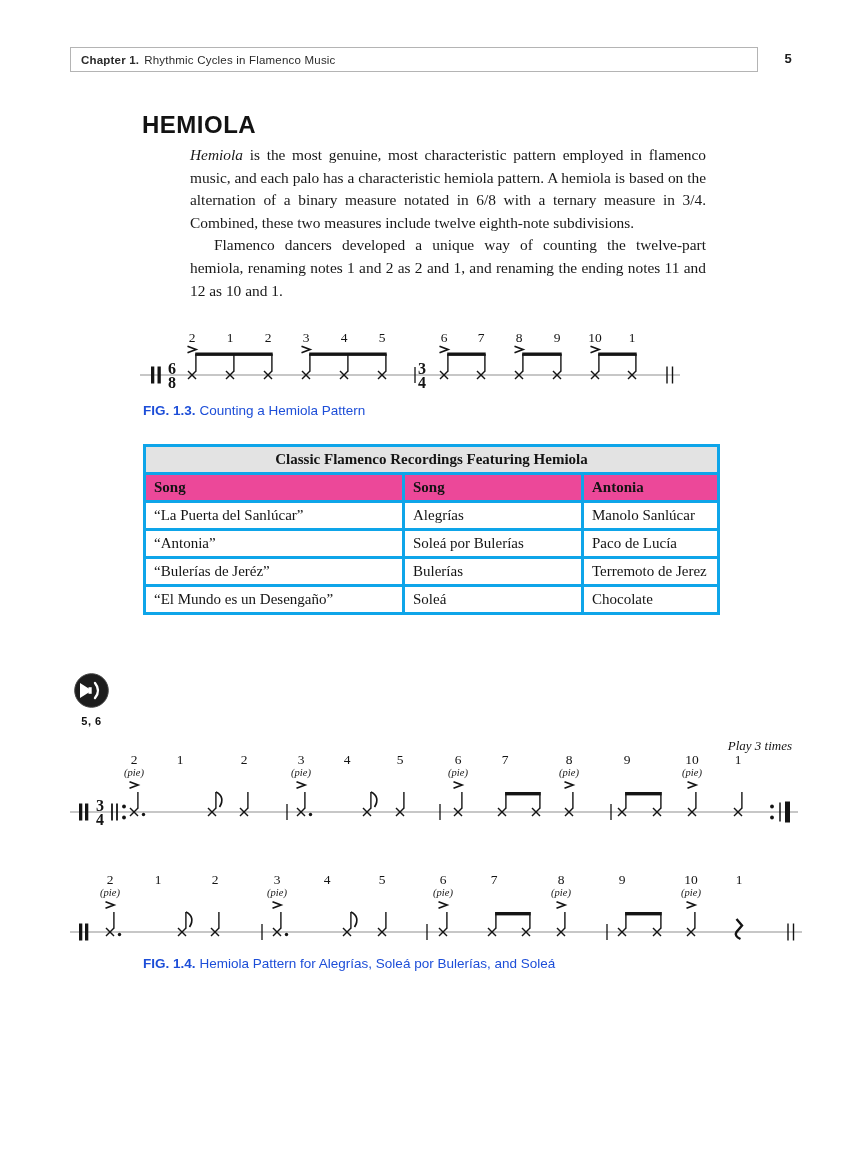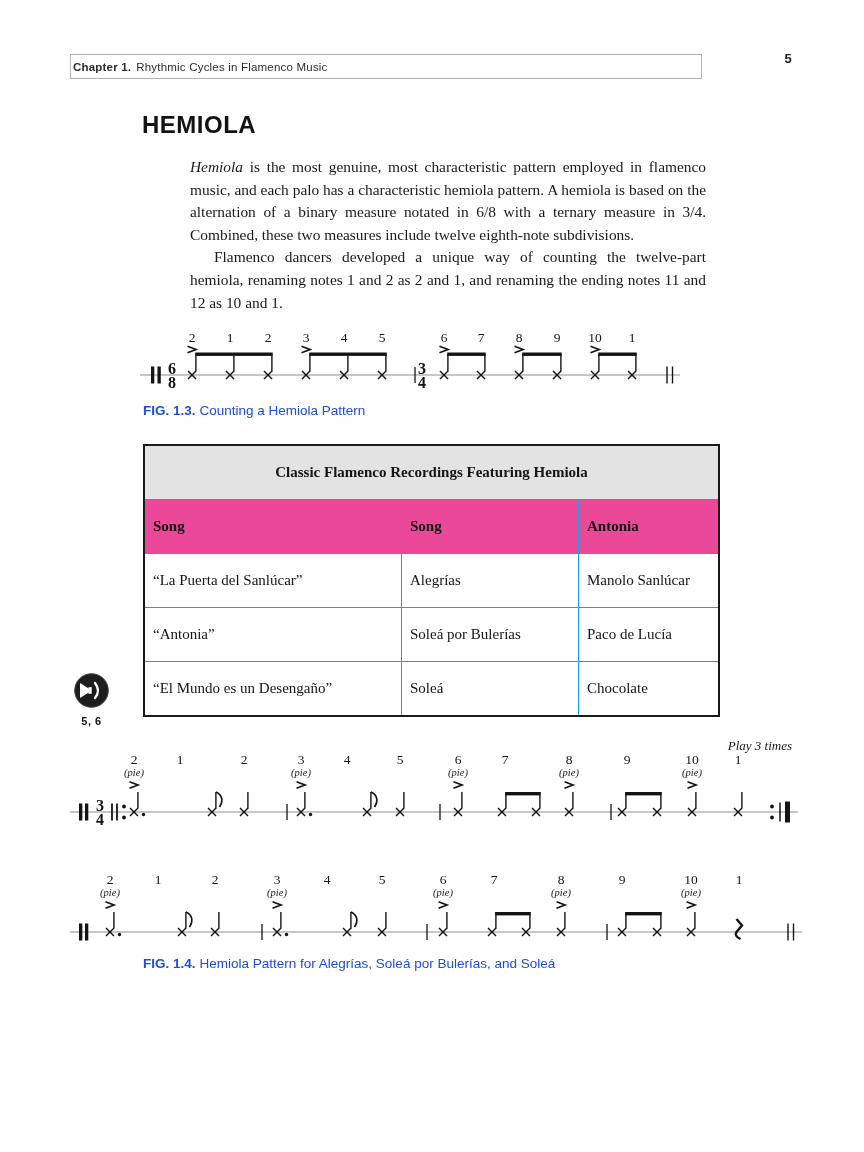--- a/index.html
+++ b/index.html
@@ -1,42 +1,42 @@
 <!DOCTYPE html>
 <html><head>
 <meta charset="utf-8">
 <style>
   html,body{margin:0;padding:0;background:#ffffff;}
   .page{position:relative;width:864px;height:1152px;background:#ffffff;overflow:hidden;
         font-family:"Liberation Serif",serif;color:#161616;}
   
-  .chapter-bar{position:absolute;left:70px;top:47px;width:632px;height:25px;border:1px solid #b4b4b4;
-        box-sizing:border-box;display:flex;align-items:center;padding-left:2px;
-        font-family:"Liberation Sans",sans-serif;font-size:11.5px;color:#2b2b2b;letter-spacing:.2px;margin-top:7px;}
+  .chapter-bar{position:absolute;left:70px;top:47px;width:688px;height:25px;border:1px solid #b4b4b4;
+        box-sizing:border-box;display:flex;align-items:center;padding-left:10px;
+        font-family:"Liberation Sans",sans-serif;font-size:11.5px;color:#2b2b2b;letter-spacing:.2px;}
   .chapter-label{font-weight:bold;margin-right:5px;}
   .page-num{position:absolute;left:778px;top:51px;width:20px;text-align:center;
         font-family:"Liberation Sans",sans-serif;font-weight:bold;font-size:13px;color:#1c1c1c;}
   
   .h1{position:absolute;left:142px;top:111px;font-family:"Liberation Sans",sans-serif;
         font-weight:bold;font-size:24px;color:#131313;letter-spacing:.5px;}
   
   .tblock{position:absolute;left:190px;width:516px;font-size:15.4px;line-height:22.6px;
         text-align:justify;color:#181818;}
-  .tb1{top:156px;} .tb3{top:612px;}
+  .tb1{top:144px;} .tb3{top:612px;}
   .tblock p{margin:0;}
   .indent{text-indent:24px;}
   .ital{font-style:italic;}
   
   .figcap{position:absolute;left:143px;font-family:"Liberation Sans",sans-serif;font-size:13.5px;color:#1d4ed8;}
   .cap13{top:403px;} .cap14{top:956px;}
   .figcap b{font-weight:bold;margin-right:4px;}
   
   table.rec{position:absolute;left:143px;top:444px;width:577px;border-collapse:collapse;
         font-size:15px;color:#141414;}
-  table.rec th,table.rec td{border:1px solid #0ea5e9;padding:16px 8px;height:21px;font-weight:normal;text-align:left;}
+  table.rec th,table.rec td{border:3px solid #0ea5e9;padding:2px 8px;height:21px;font-weight:normal;text-align:left;}
   table.rec .ttl{background:#e3e3e3;font-weight:bold;text-align:center;}
   table.rec th.colh{background:#ec4899;font-weight:bold;}
   table.rec{border:2px solid #1a1a1a;}
   
   .audio-wrap{position:absolute;left:73px;top:672px;width:37px;}
   .audio-tracks{margin-top:2px;text-align:center;font-family:"Liberation Sans",sans-serif;
         font-weight:bold;font-size:11px;letter-spacing:.5px;color:#111;}
   
   .staff{position:absolute;}
   .st13{left:138px;top:328px;}
@@ -150,20 +150,25 @@
     <tbody>
         <tr>
           <td>“La Puerta del Sanlúcar”</td>
           <td>Alegrías</td>
           <td>Manolo Sanlúcar</td>
         </tr>
         <tr>
           <td>“Antonia”</td>
           <td>Soleá por Bulerías</td>
           <td>Paco de Lucía</td>
+        </tr>
+        <tr>
+          <td>“Bulerías de Jeréz”</td>
+          <td>Bulerías</td>
+          <td>Terremoto de Jerez</td>
         </tr>
         <tr>
           <td>“El Mundo es un Desengaño”</td>
           <td>Soleá</td>
           <td>Chocolate</td>
         </tr>
       </tbody>
   </table>
 
 

